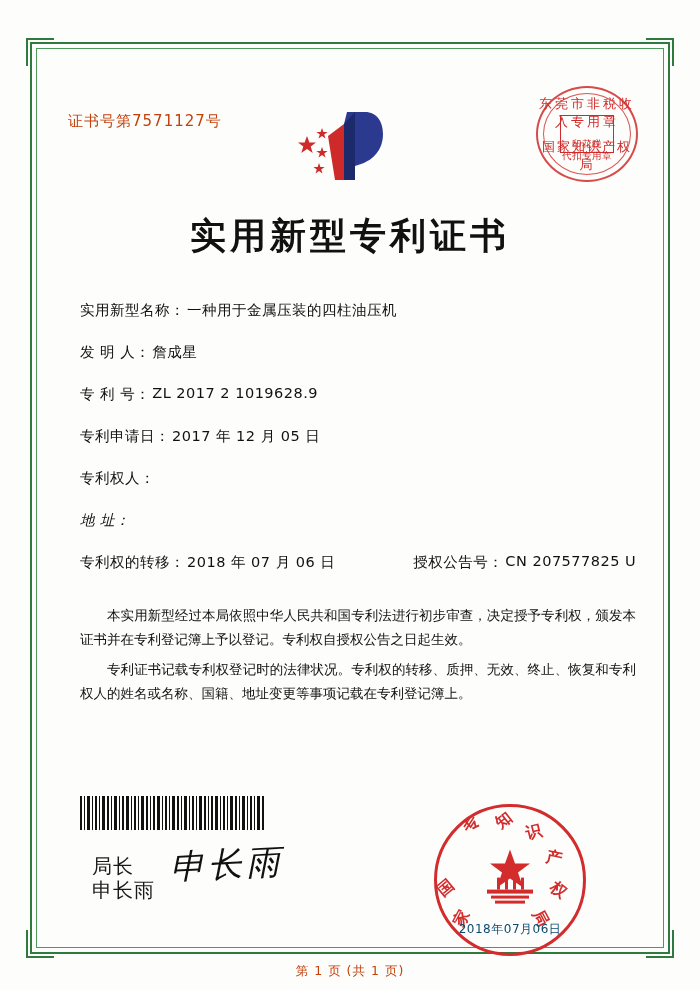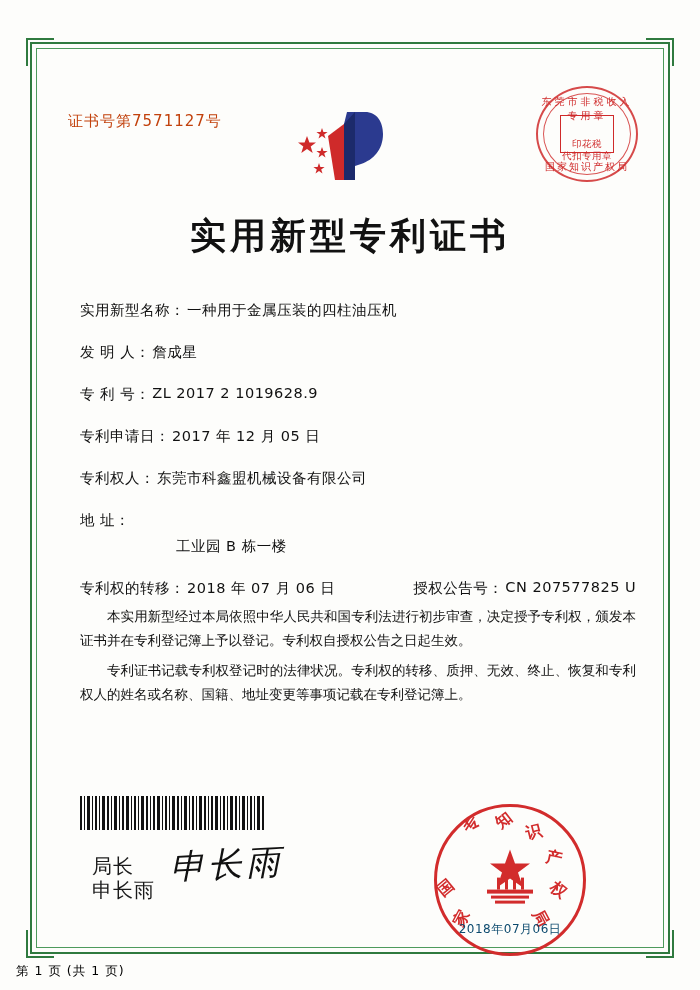--- a/index.html
+++ b/index.html
@@ -115,21 +115,21 @@
     padding-top: 22px;
     box-sizing: border-box;
     letter-spacing: 0.5px;
   }
   .seal-top .arc-text {
     position: absolute;
     left: 0; right: 0;
     top: 9px;
     text-align: center;
     color: #cf2a2a;
-    font-size: 10px;
+    font-size: 13px;
     letter-spacing: 3px;
   }
   .seal-top .arc-text.bottom {
     top: auto;
     bottom: 8px;
     letter-spacing: 2px;
   }
 
   
   .title {
@@ -182,20 +182,21 @@
     right: 12px;
     top: 540px;
     font-size: 13.5px;
     line-height: 24px;
     color: #111;
     text-align: justify;
   }
   .paragraphs p {
     margin: 0 0 6px 0;
     text-indent: 27px;
+    font-family: Liberation Serif, serif;
   }
 
   
   .barcode {
     position: absolute;
     left: 28px;
     top: 732px;
     width: 186px;
     height: 34px;
   }
@@ -258,25 +259,25 @@
     color: #d22c2c;
     font-size: 16px;
     font-weight: bold;
     font-family: "DejaVu Serif", "Liberation Serif", serif;
     transform-origin: center center;
   }
 
   
   .footer {
     position: absolute;
-    left: 16px; right: 0;
+    left: 0; right: 0;
     bottom: 10px;
-    text-align: left;
+    text-align: center;
     font-size: 12.5px;
-    color: #000000;
+    color: #c2410c;
     letter-spacing: 1px;
   }
 </style>
 </head>
 <body>
 
 <div class="page">
 
   <div class="border-outer"></div>
   <div class="border-inner"></div>
@@ -328,27 +329,25 @@
       <div class="field-row">
         <span class="field-label">专 利 号：</span>
         <span class="field-value">ZL 2017 2 1019628.9</span>
       </div>
       <div class="field-row">
         <span class="field-label">专利申请日：</span>
         <span class="field-value">2017 年 12 月 05 日</span>
       </div>
       <div class="field-row">
         <span class="field-label">专利权人：</span>
-        <span class="field-value">东莞市科鑫盟机械设备有限公司</span>
       </div>
       <div style="margin-bottom:23px;">
-        <div class="field-row" style="margin-bottom:7px;">
+        <div class="field-row" style="margin-bottom:7px;font-style:italic;">
           <span class="field-label">地 址：</span>
         </div>
-        <div class="addr-second">工业园 B 栋一楼</div>
       </div>
       <div class="field-row two-col">
         <span class="field-label">专利权的转移：</span>
         <span class="field-value">2018 年 07 月 06 日</span>
         <span style="display:inline-block;width:78px;"></span>
         <span class="field-label">授权公告号：</span>
         <span class="field-value">CN 207577825 U</span>
       </div>
     </div>
 

